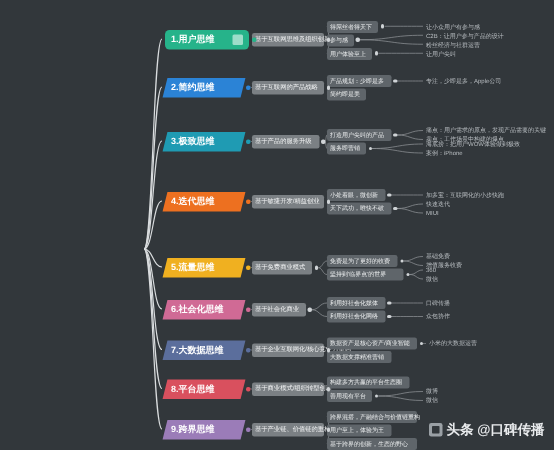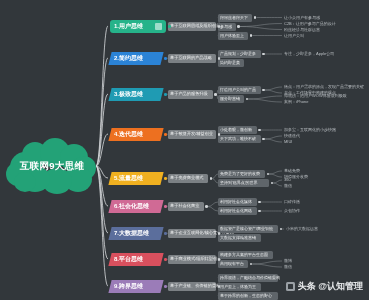--- a/index.html
+++ b/index.html
@@ -151,33 +151,20 @@
         <path d="M220,259.5 C219,259.5 219,264 218,264"></path>
         <path d="M252.2,264 C267.1,264 267.1,261 282,261"></path>
         <path d="M252.2,264 C267.1,264 267.1,267 282,267"></path>
         <path d="M167,286 C167.5,286 167.5,286.5 168,286.5"></path>
         <path d="M220,286.5 C219,286.5 219,277.5 218,277.5"></path>
         <path d="M220,286.5 C219,286.5 219,286.5 218,286.5"></path>
         <path d="M220,286.5 C219,286.5 219,295.5 218,295.5"></path>
       </g>
   </svg>
 
-  <div class="cloud">
-    <div class="blob" style="left:6px;top:14px;width:30px;height:30px;"></div>
-    <div class="blob" style="left:18px;top:4px;width:26px;height:26px;"></div>
-    <div class="blob" style="left:36px;top:0px;width:30px;height:30px;"></div>
-    <div class="blob" style="left:56px;top:6px;width:28px;height:28px;"></div>
-    <div class="blob" style="left:68px;top:18px;width:24px;height:24px;"></div>
-    <div class="blob" style="left:60px;top:28px;width:28px;height:26px;"></div>
-    <div class="blob" style="left:38px;top:30px;width:30px;height:26px;"></div>
-    <div class="blob" style="left:16px;top:28px;width:30px;height:26px;"></div>
-    <div class="blob" style="left:2px;top:24px;width:24px;height:24px;"></div>
-    <div class="blob" style="left:10px;top:34px;width:22px;height:20px;"></div>
-    <div class="cloud-label">互联网9大思维</div>
-  </div>
 
   <div id="branch-layer">
       <div class="l1 rounded" style="left:110px;top:20px;background:#26b38a;">
         <span class="t">1.用户思维</span>
         <span class="badge"></span>
       </div>
       <div class="dot" style="left: 168px; top: 25px; background: rgb(38, 179, 138);"></div>
       <div class="l2" style="left:168px;top:22px;width:48px;">
         <span class="t">基于互联网思维及组织创新</span>
       </div>
@@ -340,16 +327,16 @@
       </div>
       <div class="l3" style="left:218px;top:291.5px;width:59.6px;">
         <span class="t">基于跨界的创新，生态的野心</span>
       </div>
     </div>
 
   <div class="watermark">
     <span class="wm-logo">
         <i></i>
       </span>
-    <span class="wm-text">头条 @认知管理</span>
+    <span class="wm-text">头条 @口碑传播</span>
   </div>
 
 </div>
 
 </body></html>

